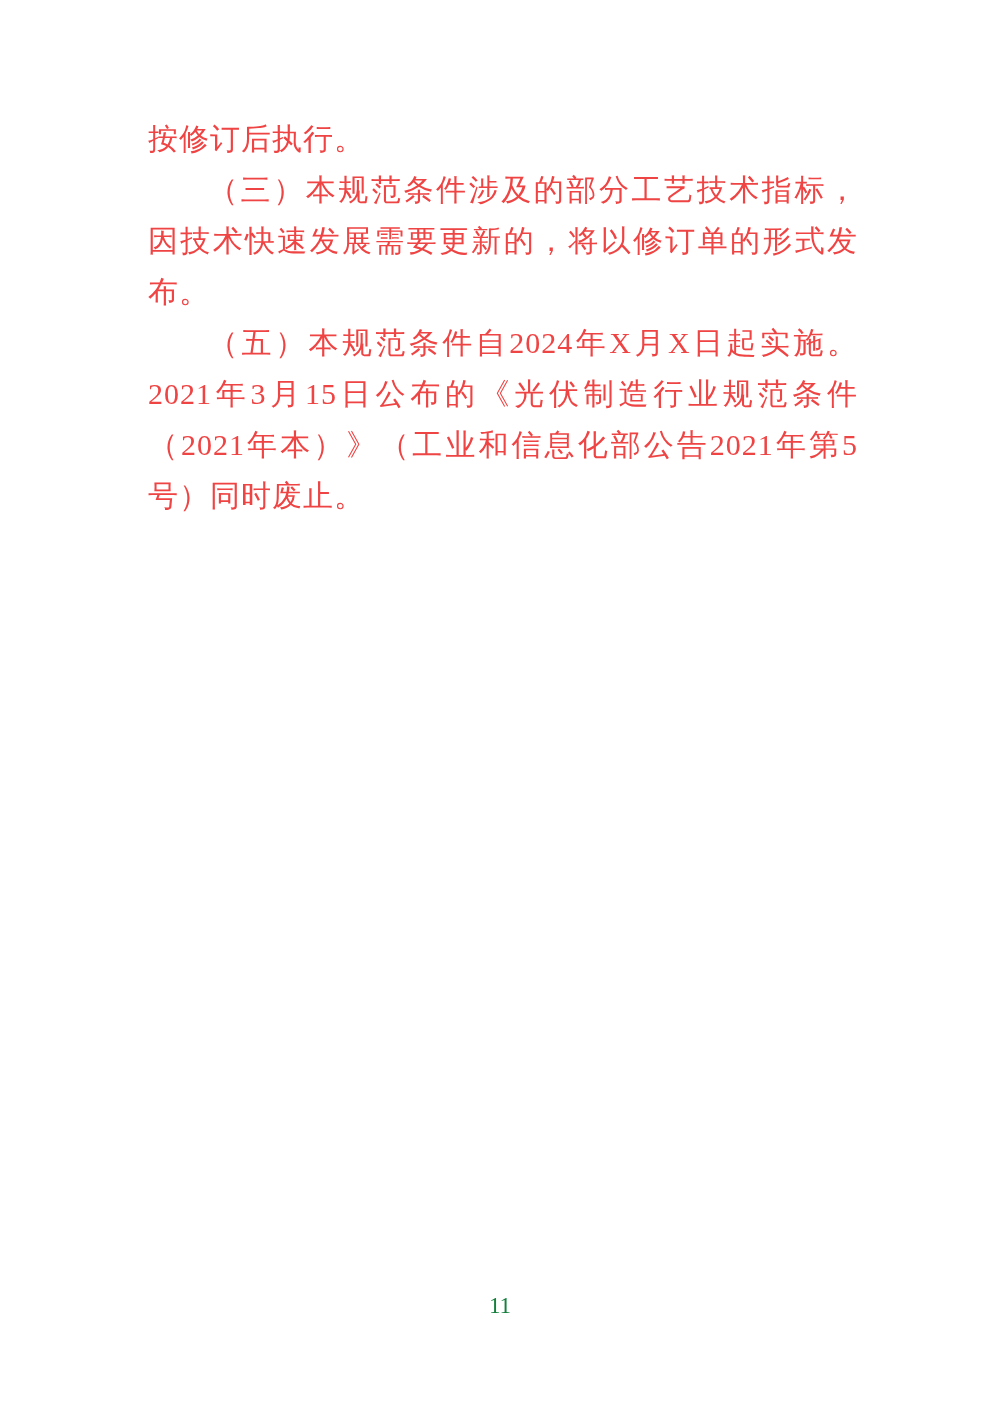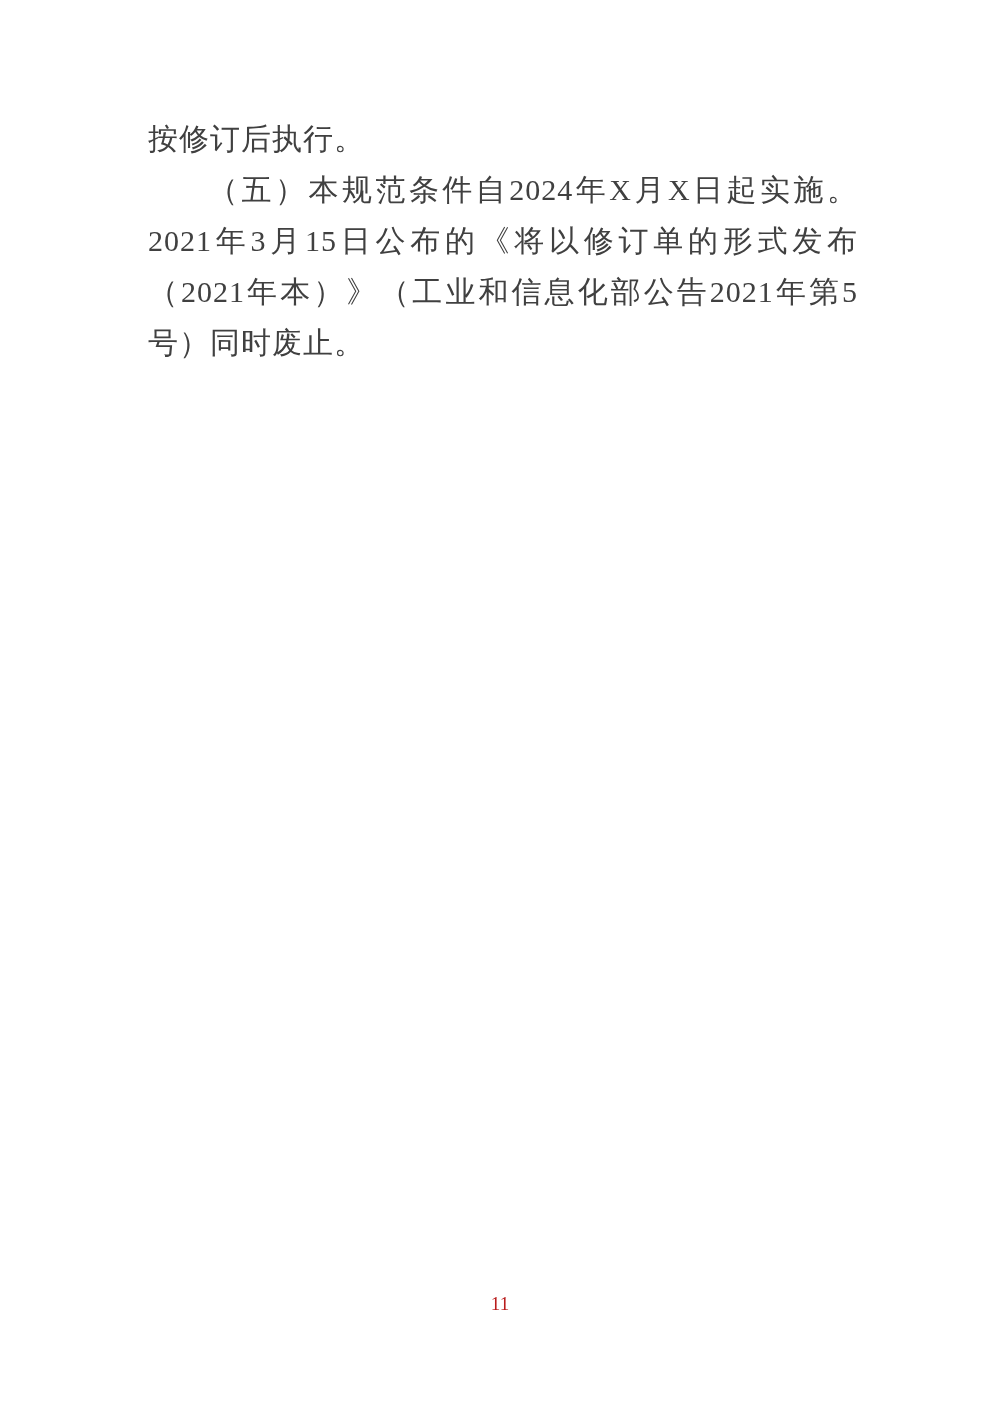--- a/index.html
+++ b/index.html
@@ -20,46 +20,47 @@
     top: 113px;
     left: 148px;
     width: 710px;
   }
   .text-block p {
     margin: 0;
     padding: 0;
     font-size: 30px;
     line-height: 51px;
     letter-spacing: 1px;
-    color: #404040;
+    color: #ef4444;
     text-align: justify;
     text-justify: inter-ideograph;
     text-indent: 2em;
   }
   .text-block p.no-indent {
     text-indent: 0;
   }
   .page-footer {
     position: absolute;
     top: 1293px;
     left: 0;
     width: 100%;
     text-align: center;
   }
   .page-number {
-    font-size: 19px;
-    color: #b91c1c;
+    font-size: 23px;
+    color: #15803d;
     font-family: "Liberation Serif", "DejaVu Serif", serif;
   }
 </style>
 </head>
 <body>
 
 <div class="page">
   <div class="text-block">
     <p class="no-indent">按修订后执行。</p>
-    <p>（五）本规范条件自2024年X月X日起实施。2021年3月15日公布的《将以修订单的形式发布（2021年本）》（工业和信息化部公告2021年第5号）同时废止。</p>
+    <p>（三）本规范条件涉及的部分工艺技术指标，因技术快速发展需要更新的，将以修订单的形式发布。</p>
+    <p>（五）本规范条件自2024年X月X日起实施。2021年3月15日公布的《光伏制造行业规范条件（2021年本）》（工业和信息化部公告2021年第5号）同时废止。</p>
   </div>
 
   <div class="page-footer">
     <span class="page-number">11</span>
   </div>
 </div>
 
 </body></html>

